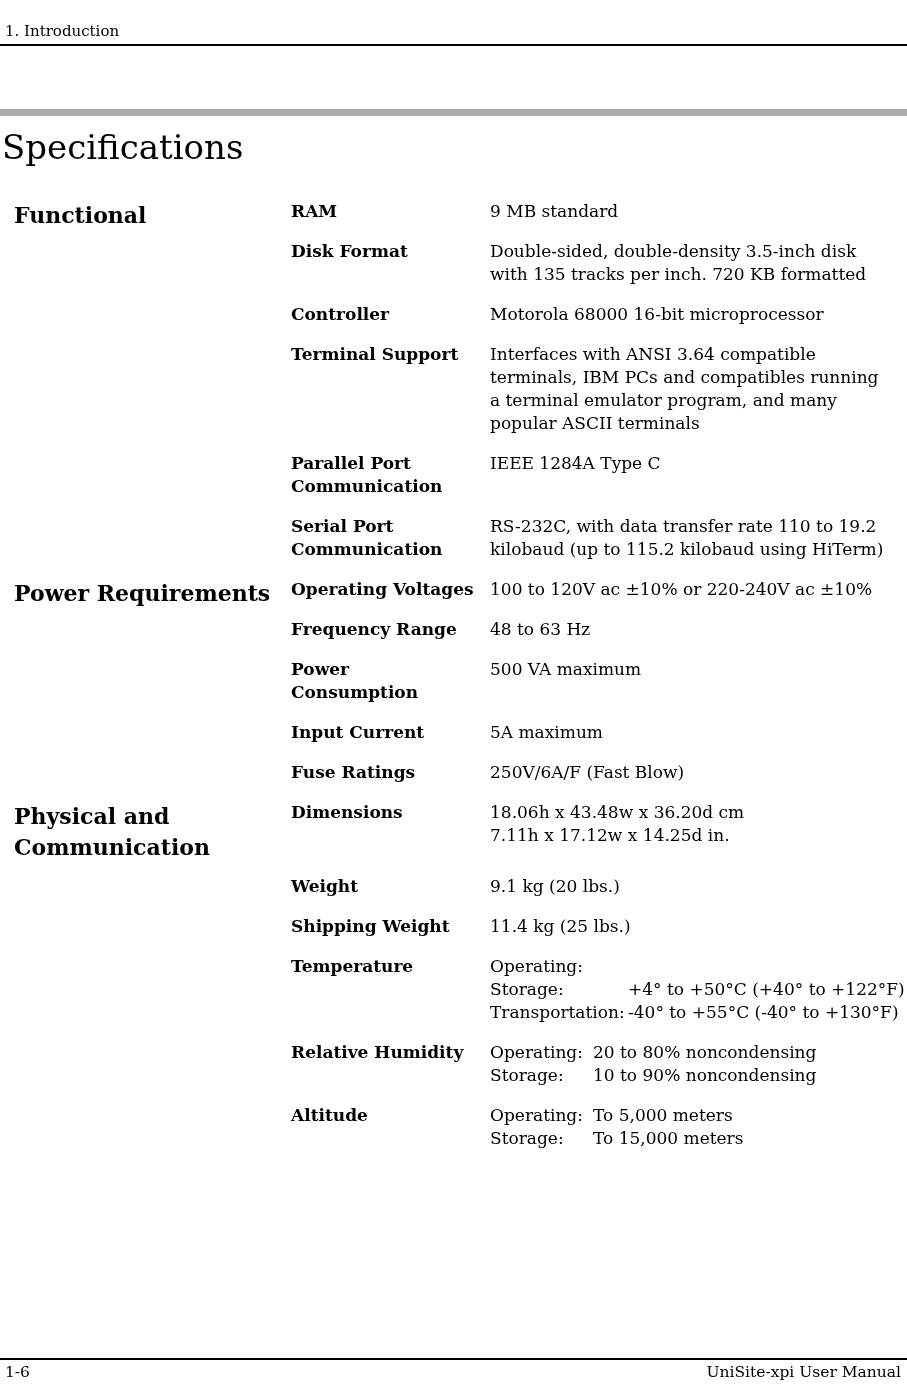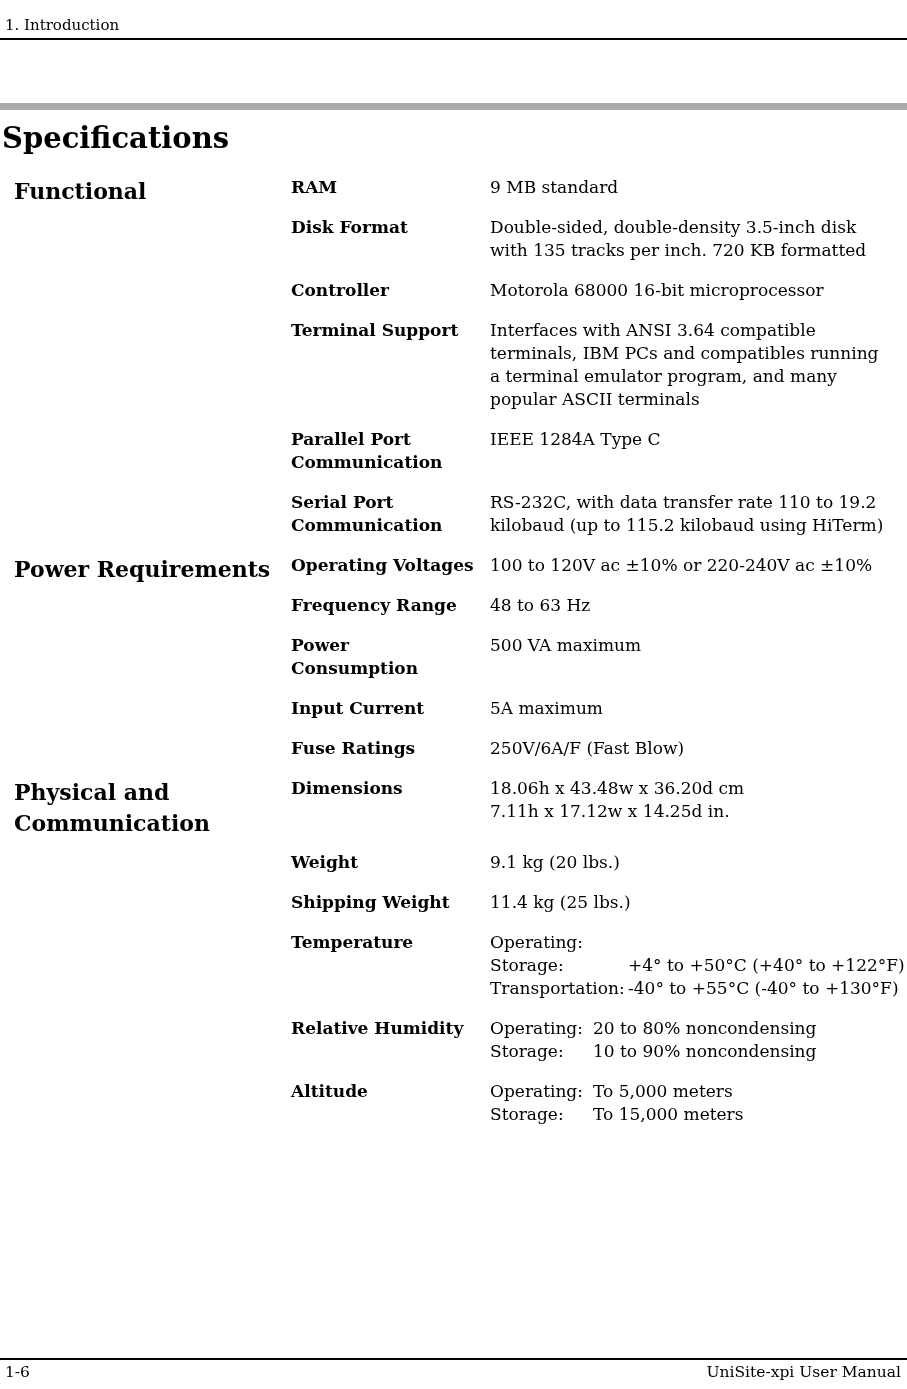--- a/index.html
+++ b/index.html
@@ -5,35 +5,35 @@
   * { box-sizing: border-box; }
   html, body { margin: 0; padding: 0; }
   body {
     width: 907px; height: 1389px;
     background: #ffffff; color: #000000;
     font-family: "DejaVu Serif", serif;
     position: relative; overflow: hidden;
   }
   .running-head {
     font-size: 15px;
-    padding: 16px 5px 4px 5px;
+    padding: 22px 5px 4px 5px;
     border-bottom: 2px solid #000000;
   }
   .gray-bar {
     height: 7px;
     background: #ababab;
     margin-top: 63px;
     width: 100%;
   }
   .page-title {
-    font-size: 29px;
-    font-weight: bold;
+    font-size: 34px;
+    font-weight: normal;
     margin: 11px 0 0 2px;
   }
-  .content { margin-top: 21px; }
+  .content { margin-top: 33px; }
   .section { display: flex; align-items: flex-start; }
   .section-title {
     width: 291px;
     padding-left: 14px;
     font-size: 22px;
     font-weight: bold;
     line-height: 31px;
     flex-shrink: 0;
   }
   .rows { flex: 1; min-width: 0; }

